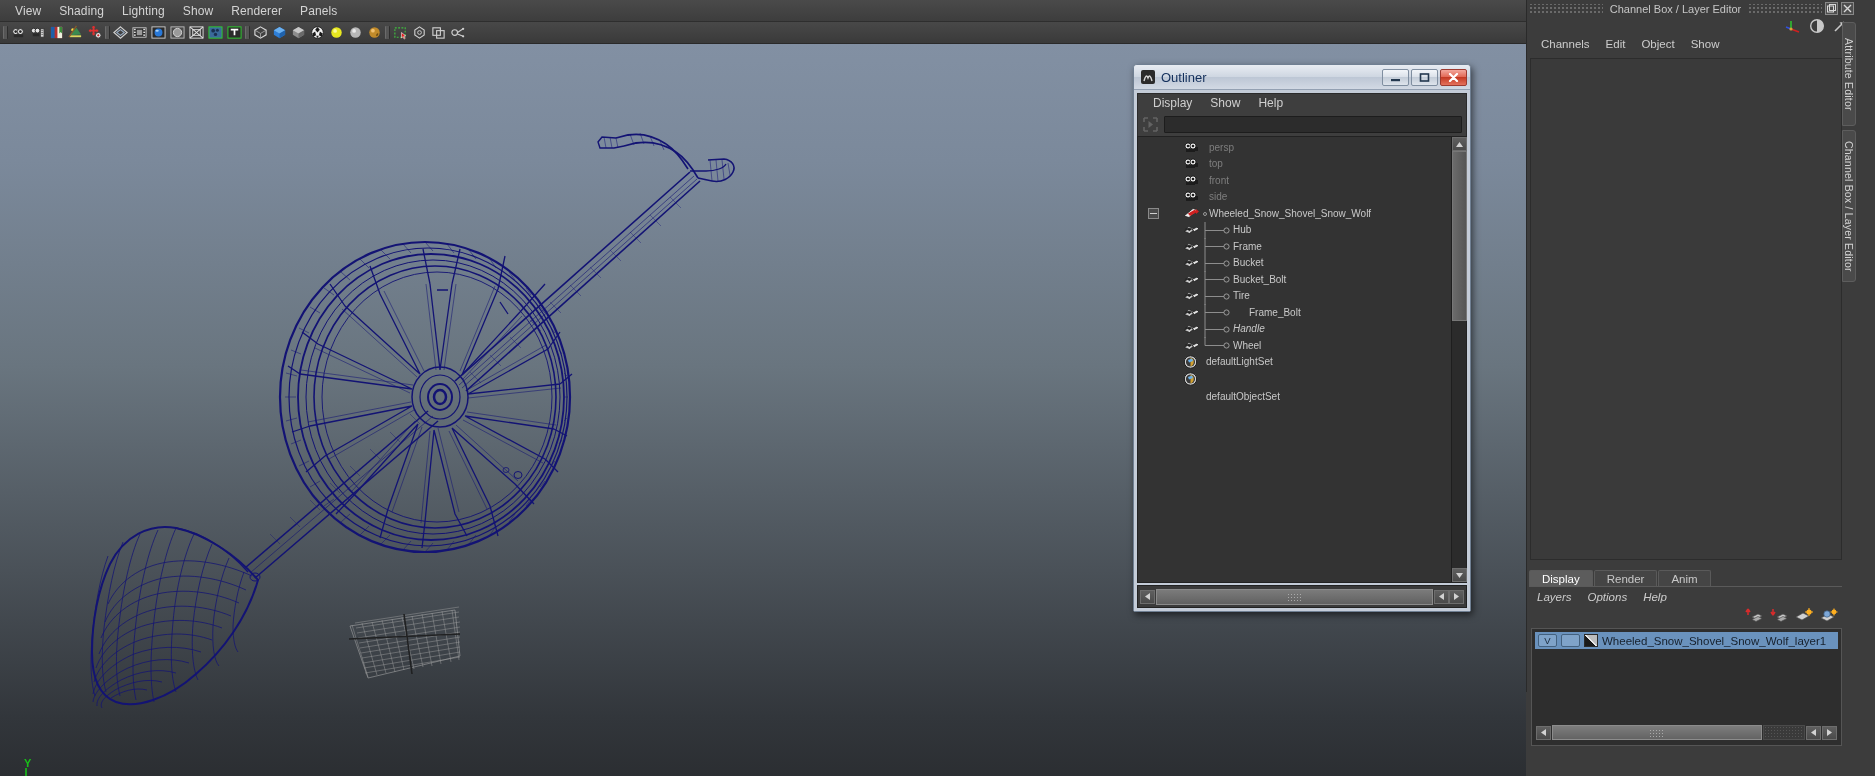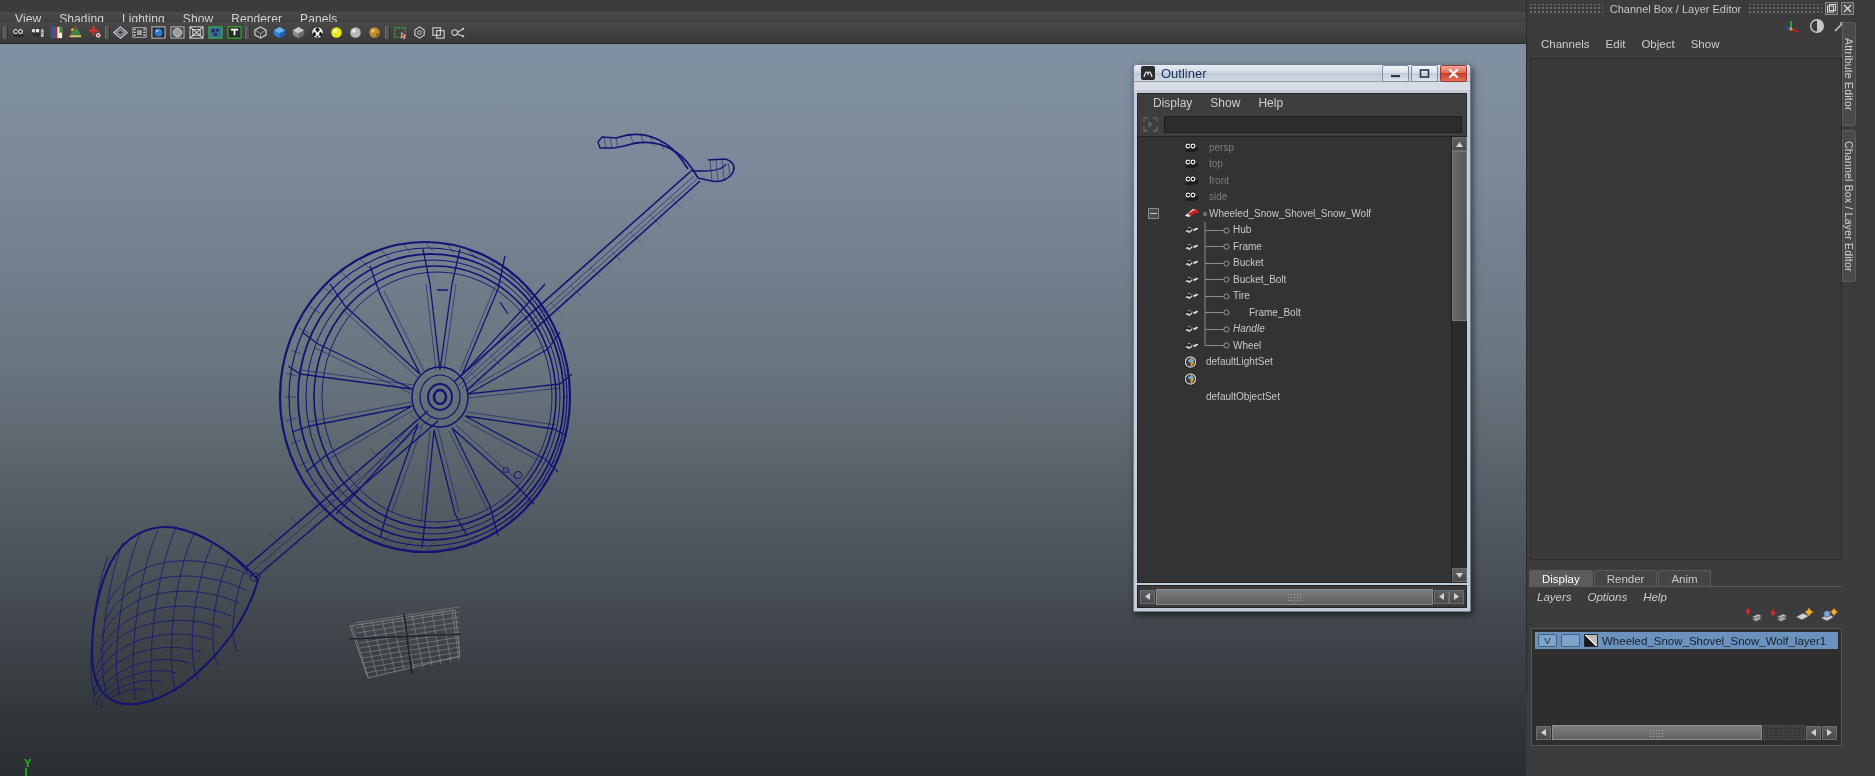--- a/index.html
+++ b/index.html
@@ -6,24 +6,24 @@
   html, body {
     width: 1875px; height: 776px;
     background: #3a3a3a;
     font-family: "Liberation Sans", sans-serif;
     overflow: hidden;
   }
   #app { position: relative; width: 1875px; height: 776px; background: #3c3c3c; }
 
   
   .menubar {
-    position: absolute; left: 0; top: 0; width: 1526px; height: 14px;
+    position: absolute; left: 0; top: 0; width: 1526px; height: 22px;
     background: linear-gradient(to bottom, #4a4a4a 0%, #3d3d3d 100%);
     border-bottom: 1px solid #2e2e2e;
-    display: flex; align-items: center; padding-left: 6px; margin-top: 12px;
+    display: flex; align-items: center; padding-left: 6px;
   }
   .menubar .mi {
     color: #d4d4d4; font-size: 12px; padding: 2px 9px; cursor: default;
     white-space: nowrap; letter-spacing: .1px;
   }
 
   
   .toolbar {
     position: absolute; left: 0; top: 22px; width: 1526px; height: 22px;
     background: linear-gradient(to bottom, #484848 0%, #3a3a3a 100%);
@@ -57,21 +57,21 @@
 
   
   .outliner {
     position: absolute; left: 1133px; top: 64px; width: 338px; height: 548px;
     background: #d8dde5;
     border: 1px solid #6f7f92;
     border-radius: 4px 4px 2px 2px;
     box-shadow: 2px 3px 7px rgba(0,0,0,.55);
   }
   .ol-title {
-    height: 17px; border-radius: 3px 3px 0 0;
+    height: 25px; border-radius: 3px 3px 0 0;
     background: linear-gradient(to bottom, #e8ecf2 0%, #cfd7e2 48%, #bdc7d5 52%, #d2d9e4 100%);
     display: flex; align-items: center; padding: 0 3px 0 6px;
     border-bottom: 1px solid #93a0b2;
   }
   .ol-title-icon { width: 16px; height: 16px; margin-right: 5px; flex: none; }
   .ol-title-text {
     font-size: 13px; color: #14305c; flex: 1;
     font-family: "Liberation Sans", sans-serif;
   }
   .winbtn {

